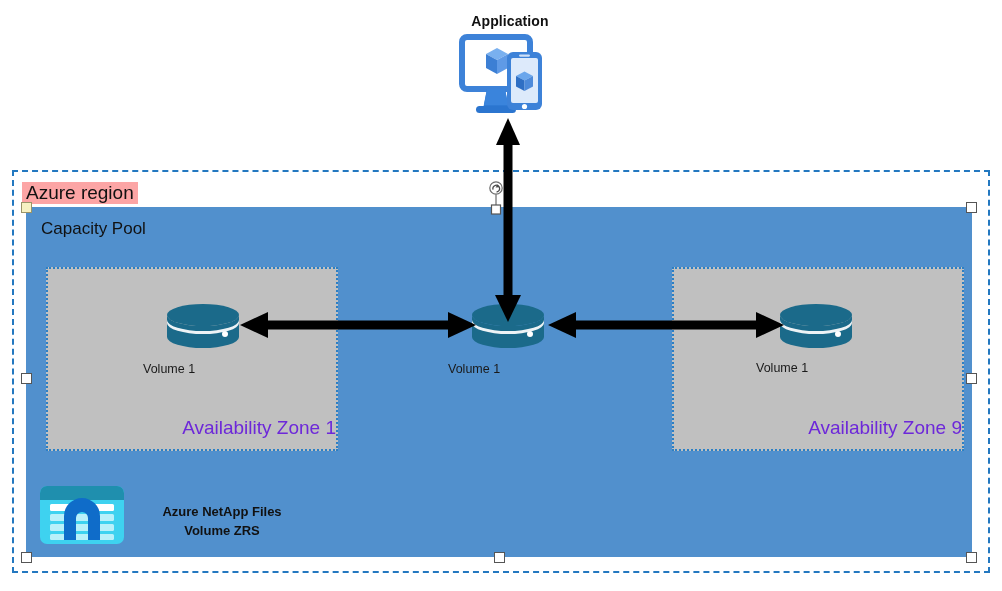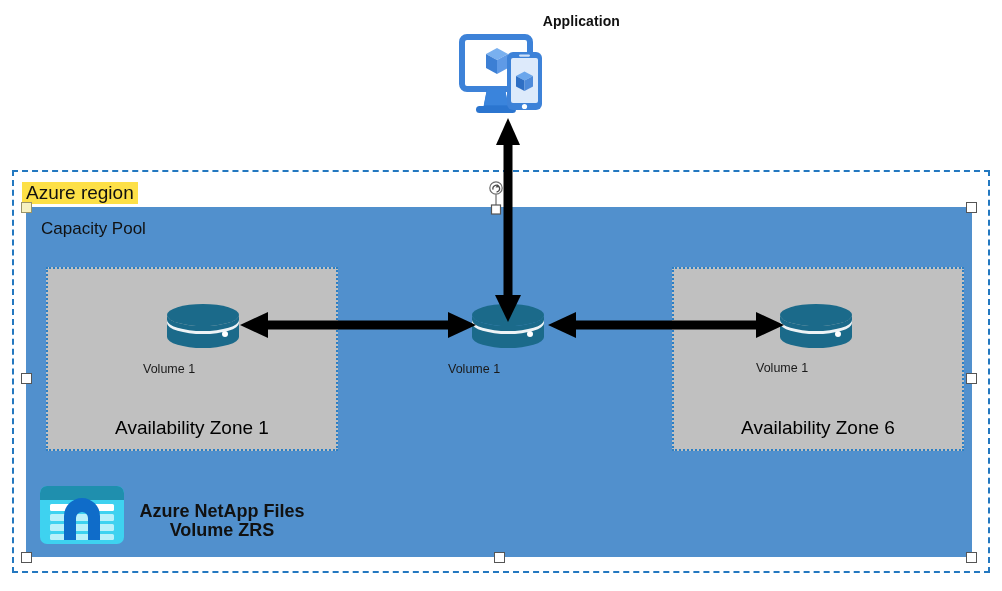--- a/index.html
+++ b/index.html
@@ -8,39 +8,39 @@
     background:#ffffff;
     font-family:"Liberation Sans", sans-serif;
     position:relative;
     overflow:hidden;
   }
   #canvas{position:absolute;left:0;top:0;width:1002px;height:591px;}
 
   
   #app-label{
     position:absolute;left:400px;top:13px;width:220px;
-    text-align:right;
+    text-align:center;
     font-size:14px;font-weight:bold;color:#111111;
     letter-spacing:.1px;
   }
 
   
   #app-icon{position:absolute;left:459px;top:33px;width:92px;height:90px;}
 
   
   #azure-region{
     position:absolute;left:12px;top:170px;width:978px;height:403px;
     border:2px dashed #2378c0;
     box-sizing:border-box;
     background:transparent;
   }
   #azure-region-label{
     position:absolute;left:22px;top:182px;
     font-size:19px;color:#111111;
-    background:#fde047;padding:0 4px;
+    background:#fca5a5;padding:0 4px;
     z-index:6;
   }
 
   
   #capacity-pool{
     position:absolute;left:26px;top:207px;width:946px;height:350px;
     background:#5190cd;
     box-sizing:border-box;
   }
   #capacity-pool-label{
@@ -54,21 +54,21 @@
     position:absolute;top:267px;height:184px;
     background:#c0c0c0;
     border:2px dotted #2b7fc4;
     box-sizing:border-box;
   }
   #az-1{left:46px;width:292px;}
   #az-2{left:358px;width:292px;}
   #az-3{left:672px;width:292px;}
   .az-title{
     position:absolute;bottom:10px;left:0;right:0;
-    text-align:center;font-size:19px;color:#000000;
+    text-align:right;font-size:19px;color:#6d28d9;
   }
 
   
   .vol{position:absolute;width:76px;height:46px;}
   .vol-label{
     position:absolute;width:120px;
     font-size:12.5px;color:#1a1a1a;
   }
   #vol-1{left:165px;top:303px;}
   #vol-1-lbl{left:143px;top:362px;}
@@ -77,21 +77,21 @@
   #vol-3{left:778px;top:303px;}
   #vol-3-lbl{left:756px;top:361px;}
 
   
   #arrows{position:absolute;left:0;top:0;width:1002px;height:591px;pointer-events:none;}
 
   
   #netapp-logo{position:absolute;left:40px;top:486px;width:84px;height:58px;}
   #netapp-text{
     position:absolute;left:138px;top:502px;width:168px;
-    text-align:center;font-size:18px;font-weight:bold;color:#111111;
+    text-align:center;font-size:13px;font-weight:bold;color:#111111;
     line-height:19px;
   }
 
   
   .handle{
     position:absolute;width:11px;height:11px;
     background:#ffffff;border:1px solid #555555;
     box-sizing:border-box;z-index:20;
   }
   .handle.corner-tl{background:#f6f1c2;border:1px solid #9a9468;}
@@ -136,21 +136,21 @@
   <div id="azure-region"></div>
   <div id="azure-region-label">Azure region</div>
 
   <div id="capacity-pool"></div>
   <div id="capacity-pool-label">Capacity Pool</div>
 
   <div class="az" id="az-1">
     <div class="az-title">Availability Zone 1</div>
   </div>
   <div class="az" id="az-3">
-    <div class="az-title">Availability Zone 6</div>
+    <div class="az-title">Availability Zone 9</div>
   </div>
 
   <div class="vol" id="vol-1">
     <svg width="76" height="46" viewBox="0 0 76 46" xmlns="http://www.w3.org/2000/svg">
       <ellipse cx="38" cy="12" rx="36" ry="11" fill="#1b6a8a"></ellipse>
       <path d="M2 12 L2 34 A36 11 0 0 0 74 34 L74 12 A36 11 0 0 1 2 12 Z" fill="#1b6a8a"></path>
       <path d="M2 17 A36 11 0 0 0 74 17 L74 20 A36 11 0 0 1 2 20 Z" fill="#ffffff" opacity="0.92"></path>
       <circle cx="60" cy="31" r="3" fill="#ffffff"></circle>
     </svg>
   </div>

